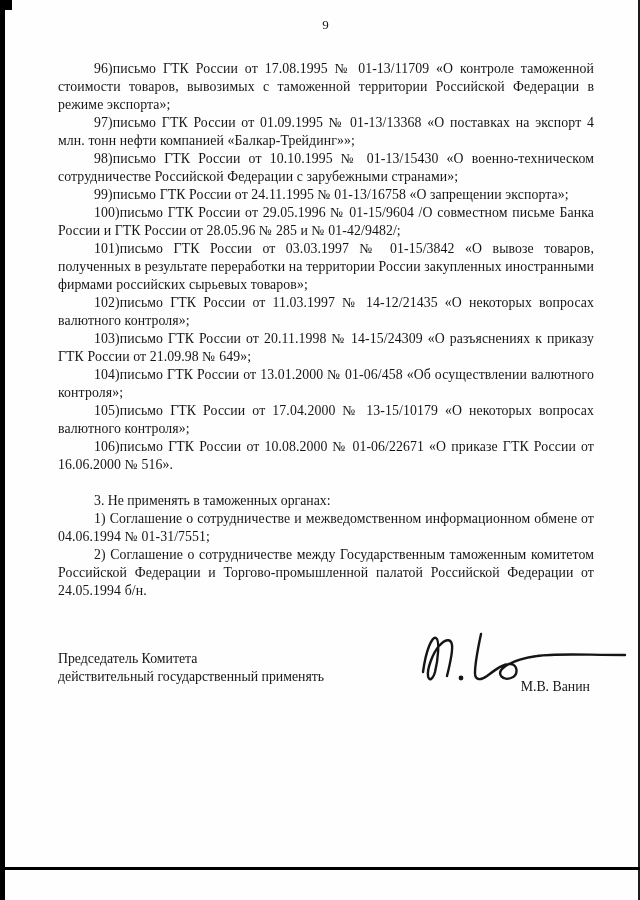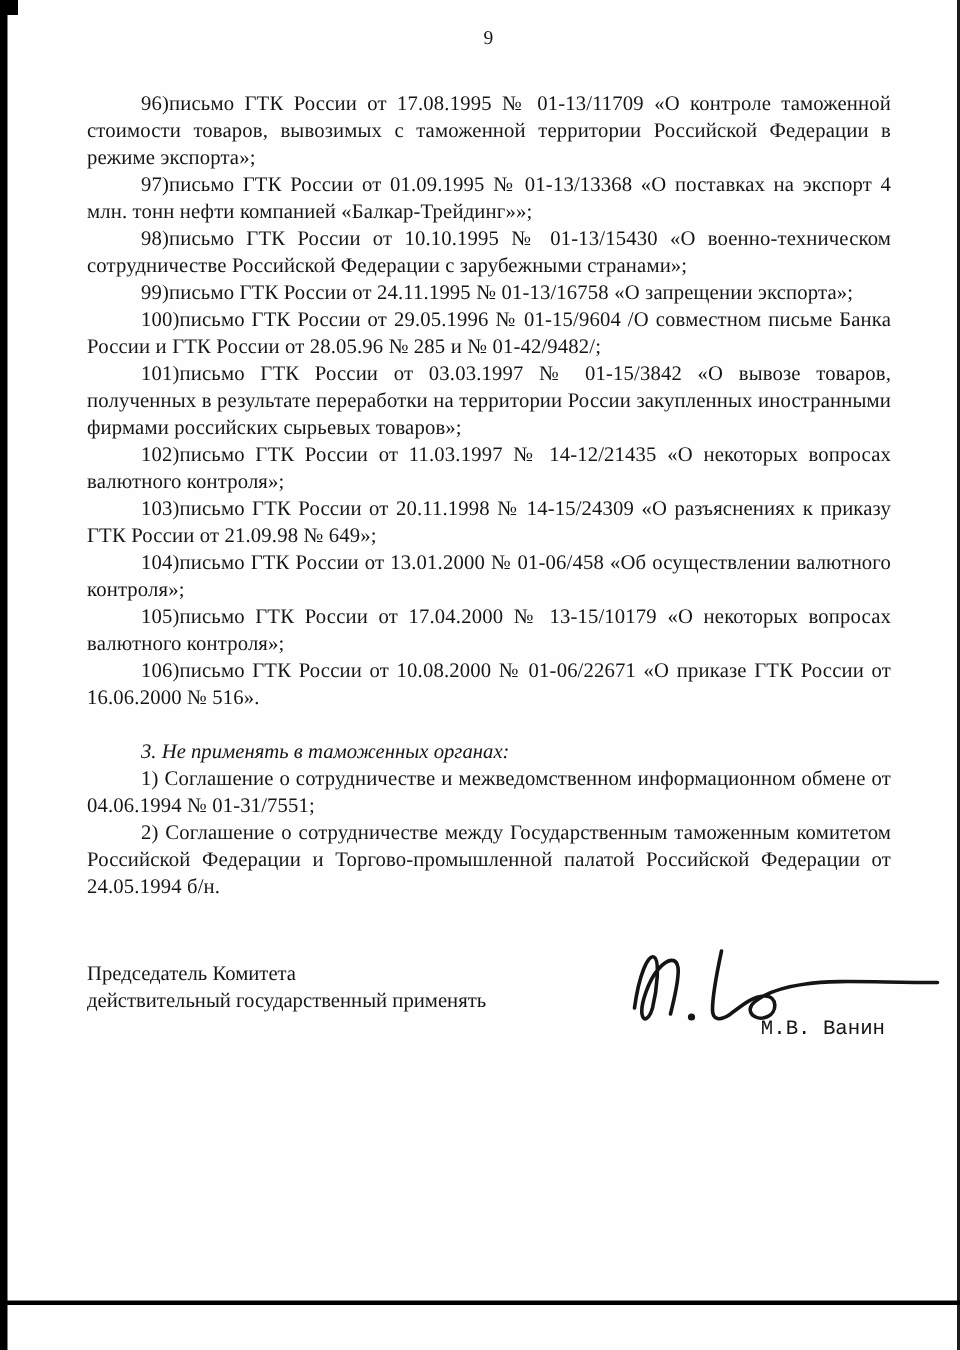--- a/index.html
+++ b/index.html
@@ -30,40 +30,38 @@
   p.item{
     margin:0;
     text-align:justify;
     text-indent:36px;
     letter-spacing:0.1px;
   }
   p.section-heading{
     margin:18px 0 0 0;
     text-indent:36px;
     text-align:justify;
-    font-style:italic;
   }
   .sig-row{
     margin-top:40px;
     display:flex;
-    align-items:flex-start;
+    align-items:center;
     gap:45px;
   }
   .sig-titles{width:312px;}
   .sig-titles div{white-space:nowrap;}
   .sig-right{
     position:relative;
     flex:1;
     height:56px;
   }
   .sig-name{
     position:absolute;
     right:4px;bottom:0;
     white-space:nowrap;
-    font-family:Liberation Mono, monospace;
   }
   .sig-scribble{
     position:absolute;
     left:0px;top:-14px;
   }
 </style>
 </head>
 <body>
 
 <div class="page">

